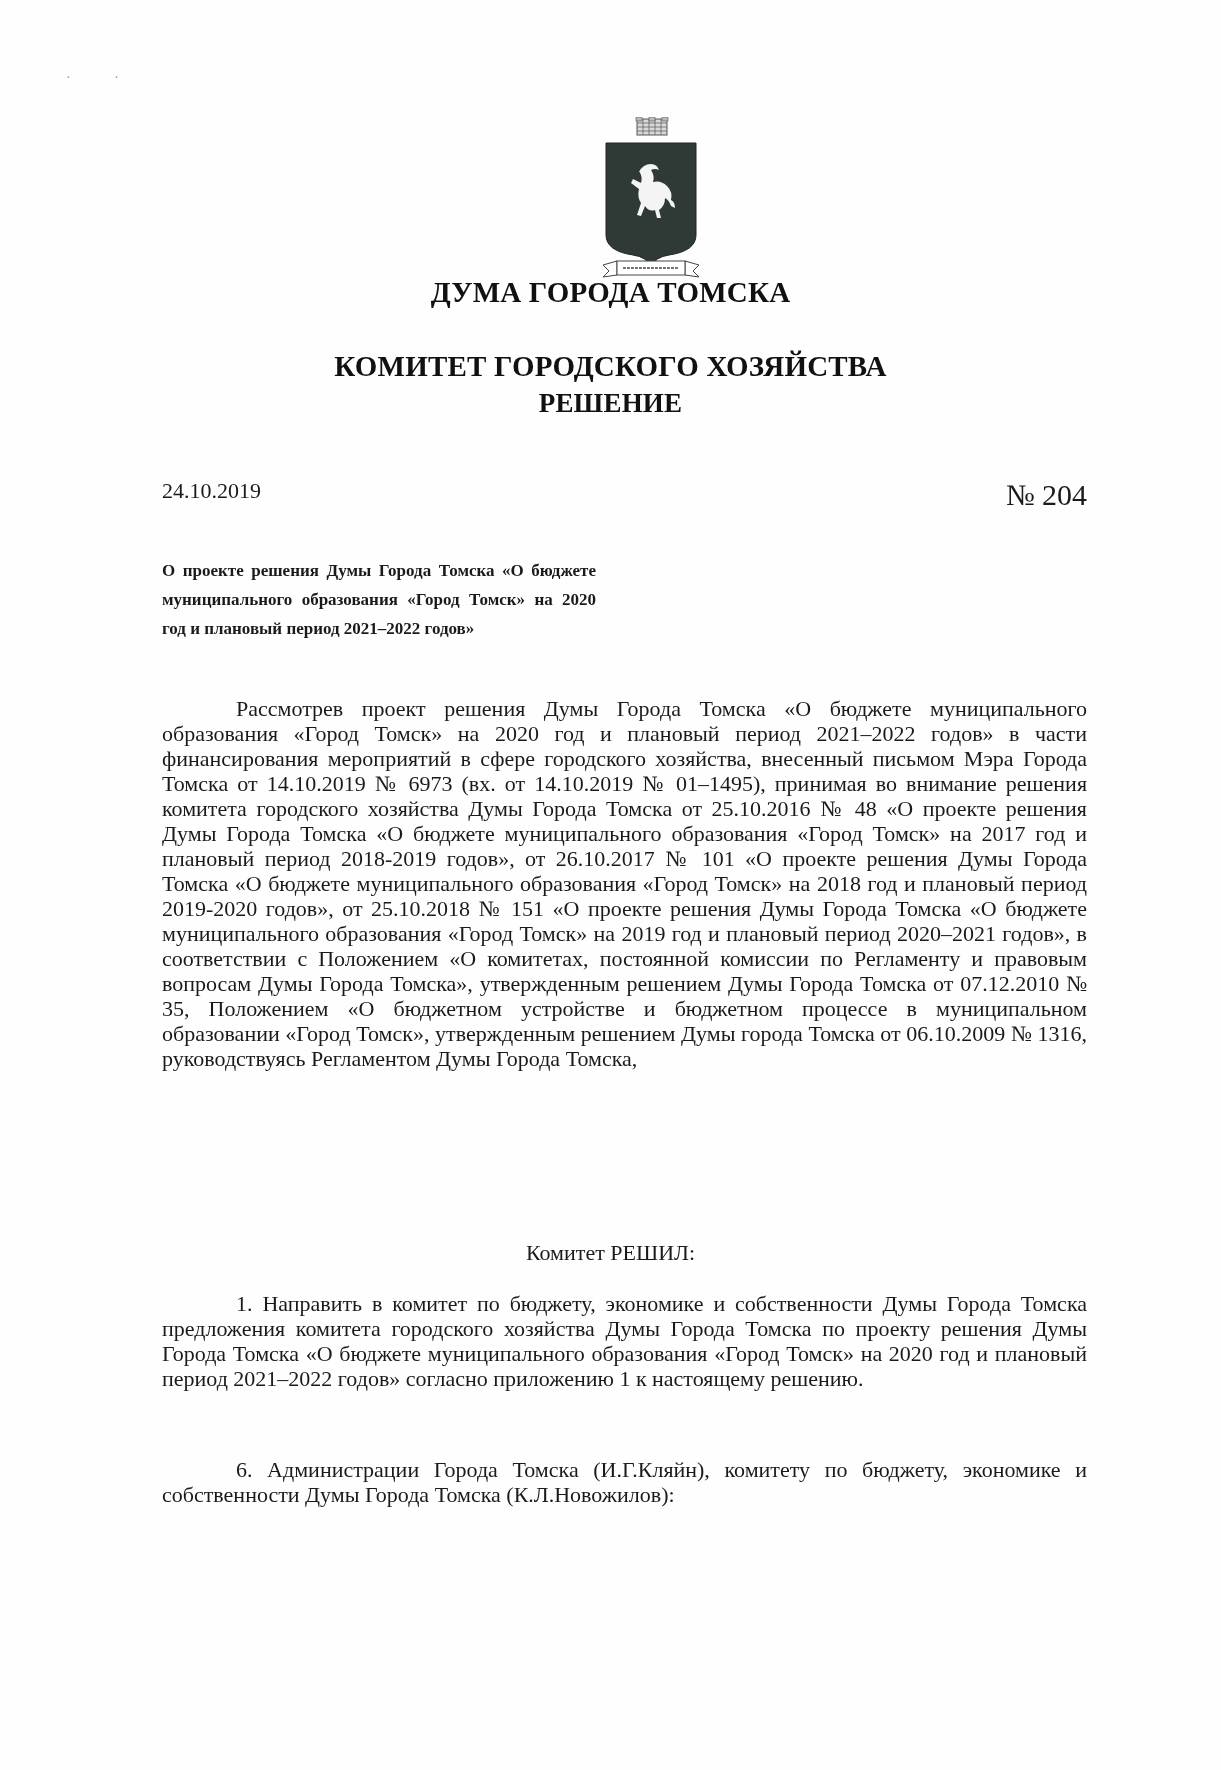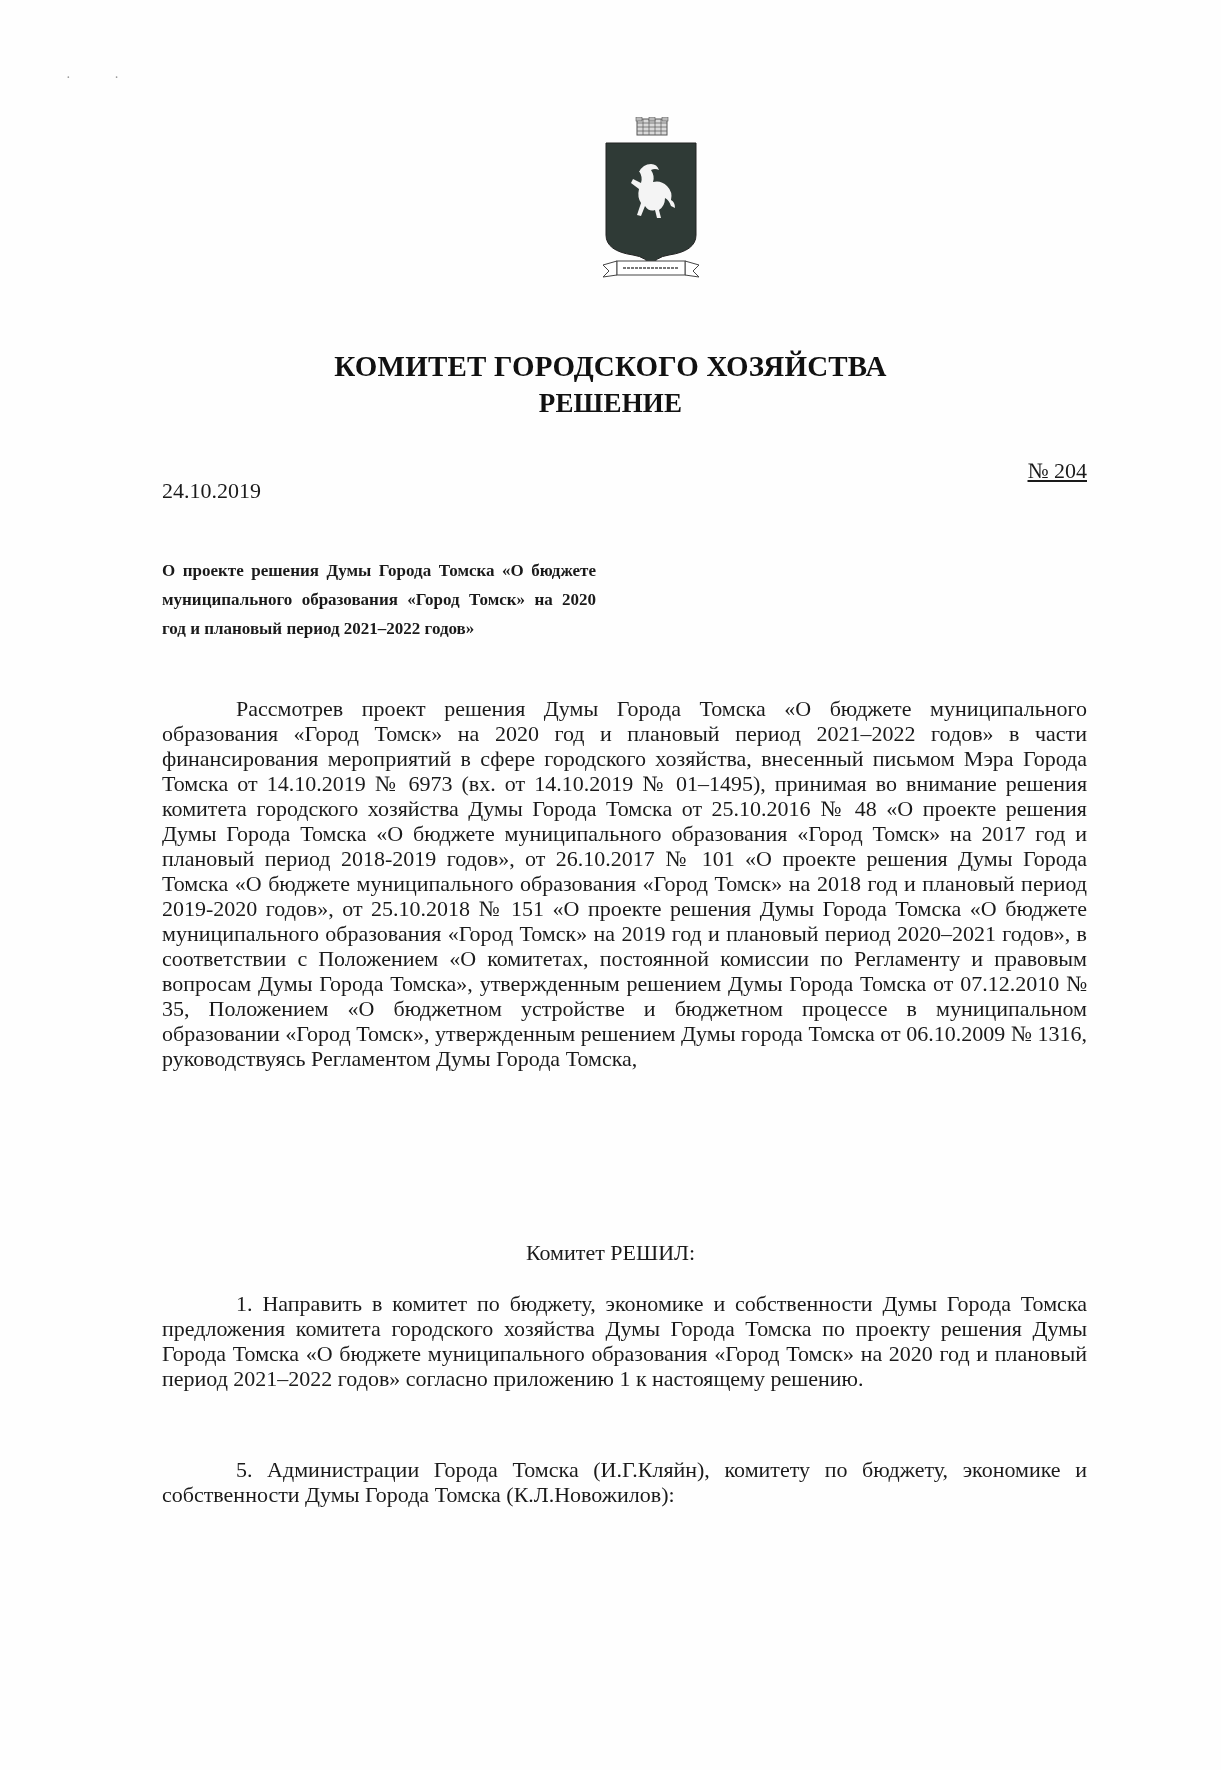--- a/index.html
+++ b/index.html
@@ -7,21 +7,21 @@
          font-family: "Liberation Serif", "DejaVu Serif", serif; color: #1a1a1a; }
   .page { position: absolute; left: 0; top: 0; width: 1221px; height: 1770px; background: #fefefe; }
   .scan-mark { position: absolute; left: 66px; top: 70px; font-size: 14px; color: #9a9a9a; letter-spacing: 20px; }
   .emblem { position: absolute; left: 603px; top: 117px; width: 96px; height: 162px; }
   .hdr { position: absolute; left: 0; width: 1221px; text-align: center; font-weight: bold;
          font-family: "Liberation Serif", serif; letter-spacing: 0.2px; color: #111; }
   .hdr1 { top: 276px; font-size: 29px; }
   .hdr2 { top: 326px; font-size: 29px; margin-top: 24px; }
   .hdr3 { top: 388px; font-size: 27px; }
   .date { position: absolute; left: 162px; top: 478px; font-size: 22px; }
-  .num { position: absolute; right: 134px; top: 458px; font-size: 22px; text-decoration: underline; }
+  .num { position: absolute; right: 134px; top: 478px; font-size: 30px; }
   .subject { position: absolute; left: 162px; top: 556px; width: 434px; font-size: 17px; font-weight: bold;
              line-height: 29px; text-align: justify; text-align-last: left; }
   .body { position: absolute; left: 162px; width: 925px; font-size: 22px; line-height: 25px; text-align: justify; }
   .p1 { top: 696px; text-indent: 74px; }
   .resolved { position: absolute; left: 0; width: 1221px; top: 1240px; text-align: center; font-size: 22px; }
   .item1 { top: 1291px; text-indent: 74px; }
   .item2 { top: 1457px; text-indent: 74px; }
   .item2-1 { top: 1523px; text-indent: 74px; }
 </style>
 </head>
@@ -46,28 +46,29 @@
     <path d="M36 55 q4 -8 12 -8 q6 0 8 6 q-4 -2 -8 0 q4 6 2 12 q8 -2 14 4 q6 6 4 14 q4 2 4 8 l-4 -2 q-2 -6 -6 -8 q0 8 -6 12 l2 8 l-4 0 l-2 -8 q-6 2 -10 -4 l-4 10 l-4 -1 l4 -12 q-4 -6 -2 -14 l-8 -6 l2 -4 l8 4 q2 -6 -2 -12 z" fill="#f4f4f4"></path>
 
     <g>
       <path d="M0 148 L14 144 L14 158 L0 160 L6 154 Z" fill="#fff" stroke="#444" stroke-width="1"></path>
       <path d="M96 148 L82 144 L82 158 L96 160 L90 154 Z" fill="#fff" stroke="#444" stroke-width="1"></path>
       <rect x="14" y="144" width="68" height="14" fill="#fff" stroke="#444" stroke-width="1"></rect>
       <path d="M20 151 h56" stroke="#777" stroke-width="2" stroke-dasharray="3 1"></path>
     </g>
   </svg>
 
+  <div class="hdr hdr1">ДУМА ГОРОДА ТОМСКА</div>
   <div class="hdr hdr2">КОМИТЕТ ГОРОДСКОГО ХОЗЯЙСТВА</div>
   <div class="hdr hdr3">РЕШЕНИЕ</div>
 
   <div class="date">24.10.2019</div>
   <div class="num">№ 204</div>
 
   <div class="subject">О проекте решения Думы Города Томска «О бюджете муниципального образования «Город Томск» на 2020 год и плановый период 2021–2022 годов»</div>
 
   <div class="body p1">Рассмотрев проект решения Думы Города Томска «О бюджете муниципального образования «Город Томск» на 2020 год и плановый период 2021–2022 годов» в части финансирования мероприятий в сфере городского хозяйства, внесенный письмом Мэра Города Томска от 14.10.2019 № 6973 (вх. от 14.10.2019 № 01–1495), принимая во внимание решения комитета городского хозяйства Думы Города Томска от 25.10.2016 № 48 «О проекте решения Думы Города Томска «О бюджете муниципального образования «Город Томск» на 2017 год и плановый период 2018-2019 годов», от 26.10.2017 № 101 «О проекте решения Думы Города Томска «О бюджете муниципального образования «Город Томск» на 2018 год и плановый период 2019-2020 годов», от 25.10.2018 № 151 «О проекте решения Думы Города Томска «О бюджете муниципального образования «Город Томск» на 2019 год и плановый период 2020–2021 годов», в соответствии с Положением «О комитетах, постоянной комиссии по Регламенту и правовым вопросам Думы Города Томска», утвержденным решением Думы Города Томска от 07.12.2010 № 35, Положением «О бюджетном устройстве и бюджетном процессе в муниципальном образовании «Город Томск», утвержденным решением Думы города Томска от 06.10.2009 № 1316, руководствуясь Регламентом Думы Города Томска,</div>
 
   <div class="resolved">Комитет РЕШИЛ:</div>
 
   <div class="body item1">1.  Направить в комитет по бюджету, экономике и собственности Думы Города Томска предложения комитета городского хозяйства Думы Города Томска по проекту решения Думы Города Томска «О бюджете муниципального образования «Город Томск» на 2020 год и плановый период 2021–2022 годов» согласно приложению 1 к настоящему решению.</div>
-  <div class="body item2">5.  Администрации Города Томска (И.Г.Кляйн), комитету по бюджету, экономике и собственности Думы Города Томска (К.Л.Новожилов):</div>
+  <div class="body item2">6.  Администрации Города Томска (И.Г.Кляйн), комитету по бюджету, экономике и собственности Думы Города Томска (К.Л.Новожилов):</div>
 
 </div>
 
 </body></html>

